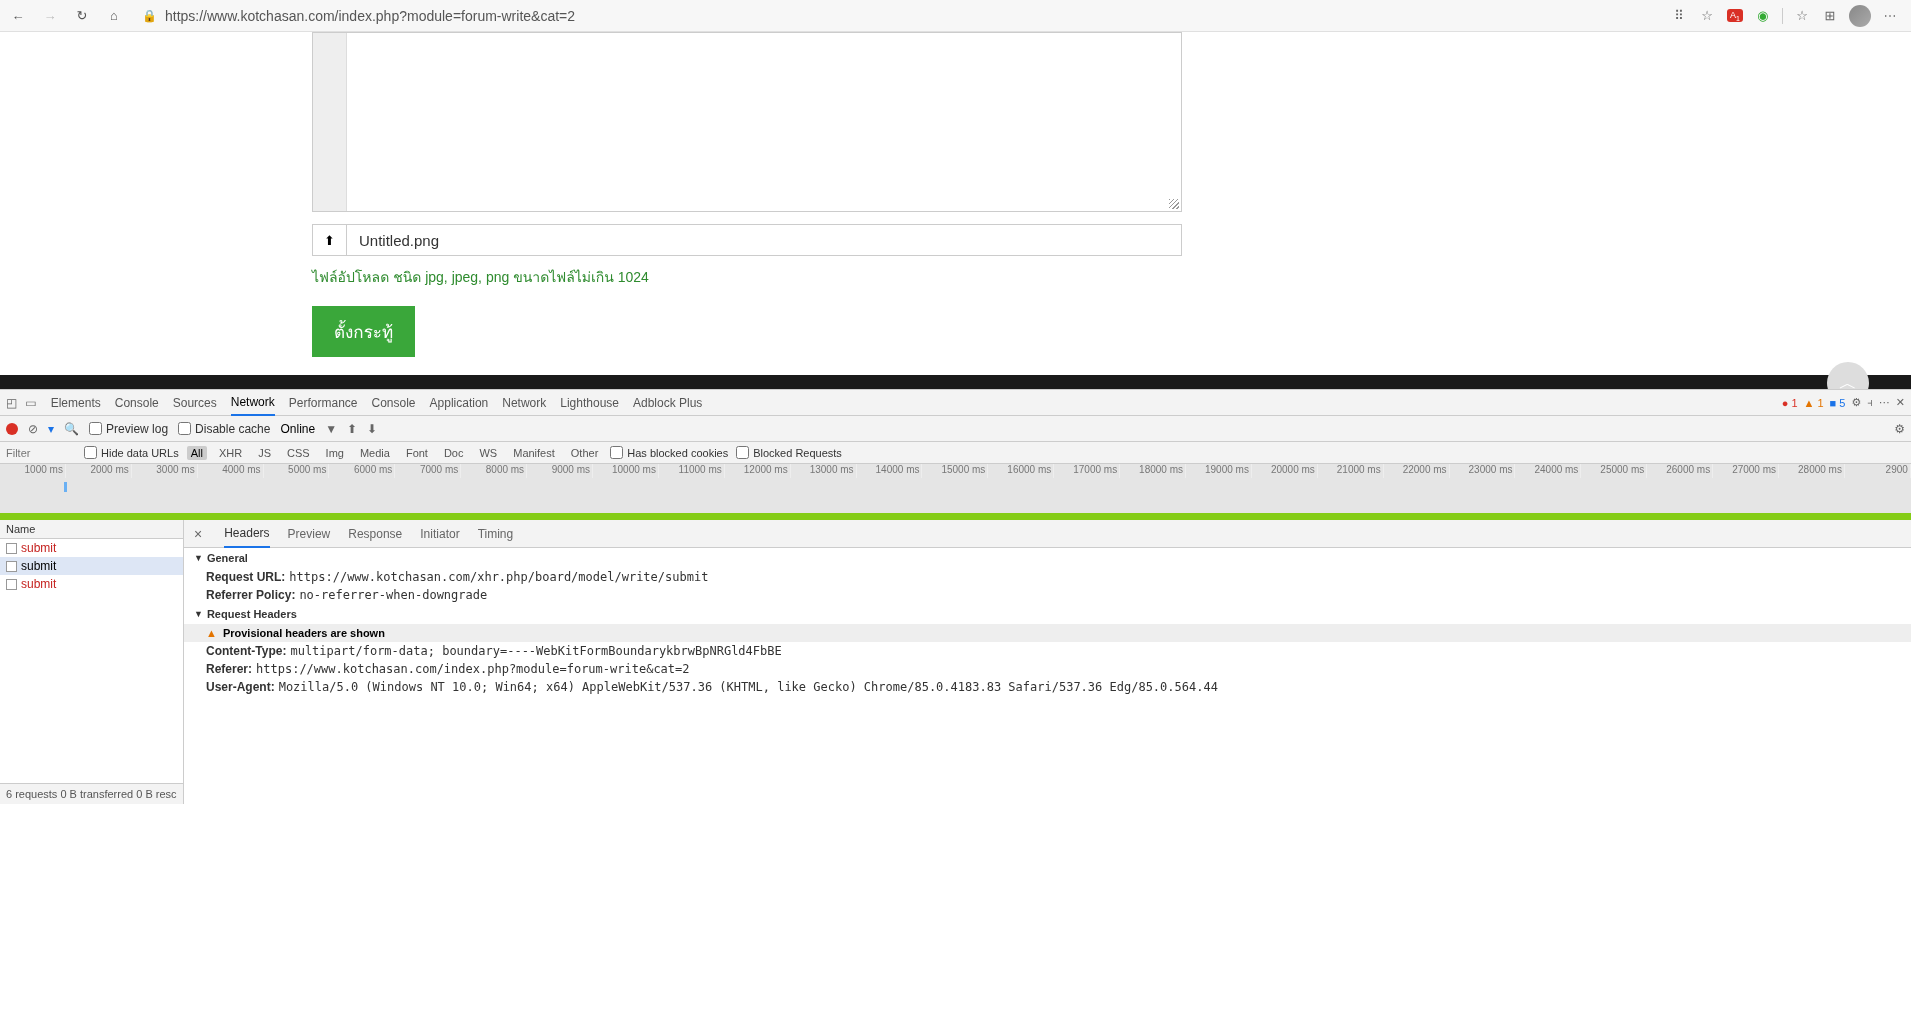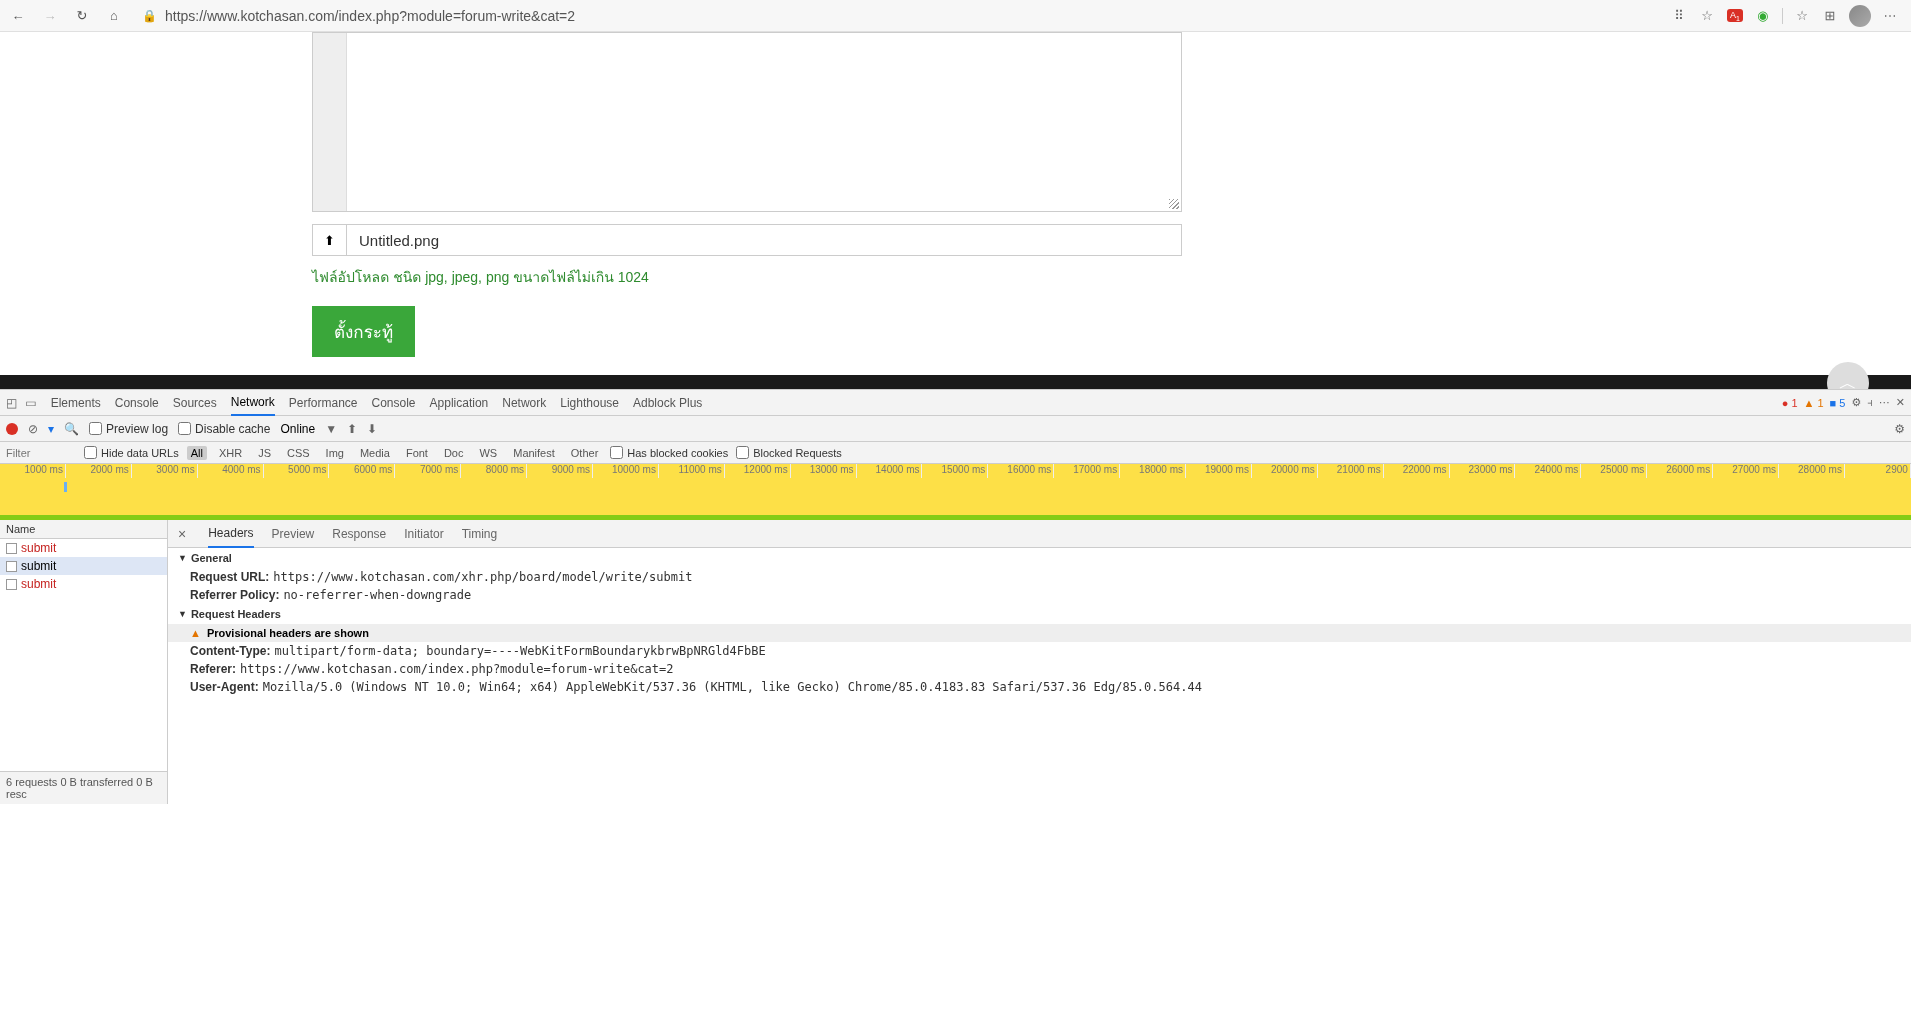--- a/index.html
+++ b/index.html
@@ -43,28 +43,28 @@
 .dt-toolbar{height:26px;display:flex;align-items:center;padding:0 6px;gap:10px;border-bottom:1px solid #ccc;background:#f3f3f3;}
 .rec-dot{width:12px;height:12px;border-radius:50%;background:#d93025;}
 .dt-checkbox{display:flex;align-items:center;gap:4px;color:#333;}
 .dt-checkbox input{margin:0;}
 
 .dt-filter{height:22px;display:flex;align-items:center;padding:0 6px;gap:8px;border-bottom:1px solid #ccc;background:#f3f3f3;font-size:11px;}
 .filter-input{border:none;background:transparent;width:70px;font-size:11px;color:#888;}
 .ft-btn{padding:1px 4px;color:#555;cursor:pointer;}
 .ft-btn.active{background:#ccc;border-radius:2px;color:#000;}
 
-.timeline{height:56px;border-bottom:5px solid #84cc16;background:#fde047;position:relative;overflow:hidden;}
+.timeline{height:56px;border-bottom:7px solid #84cc16;background:#e5e5e5;position:relative;overflow:hidden;}
 .timeline-ticks{display:flex;height:14px;font-size:10px;color:#777;}
 .timeline-ticks span{flex:1;text-align:right;padding-right:2px;border-right:1px solid #eee;}
 .timeline-body{height:42px;position:relative;}
 .timeline-mark{position:absolute;left:64px;top:4px;width:3px;height:10px;background:#6ab0f3;}
 
 .dt-body{display:flex;height:284px;}
-.req-list{width:168px;border-right:1px solid #ccc;display:flex;flex-direction:column;}
+.req-list{width:184px;border-right:1px solid #ccc;display:flex;flex-direction:column;}
 .req-header{background:#f3f3f3;border-bottom:1px solid #ccc;padding:3px 6px;font-size:11px;color:#333;}
 .req-item{padding:2px 6px;font-size:12px;display:flex;align-items:center;gap:4px;cursor:pointer;}
 .req-item.red{color:#c5221f;}
 .req-item.selected{background:#dde6f5;}
 .req-cb{width:11px;height:11px;border:1px solid #999;background:#fff;}
 .req-footer{margin-top:auto;border-top:1px solid #ccc;padding:4px 6px;font-size:11px;color:#555;background:#f3f3f3;}
 
 .detail-pane{flex:1;display:flex;flex-direction:column;overflow:auto;}
 .detail-tabs{height:28px;display:flex;align-items:center;border-bottom:1px solid #ccc;padding:0 6px;gap:18px;background:#f3f3f3;}
 .detail-tabs .closex{color:#666;cursor:pointer;font-size:14px;padding:0 4px;}

